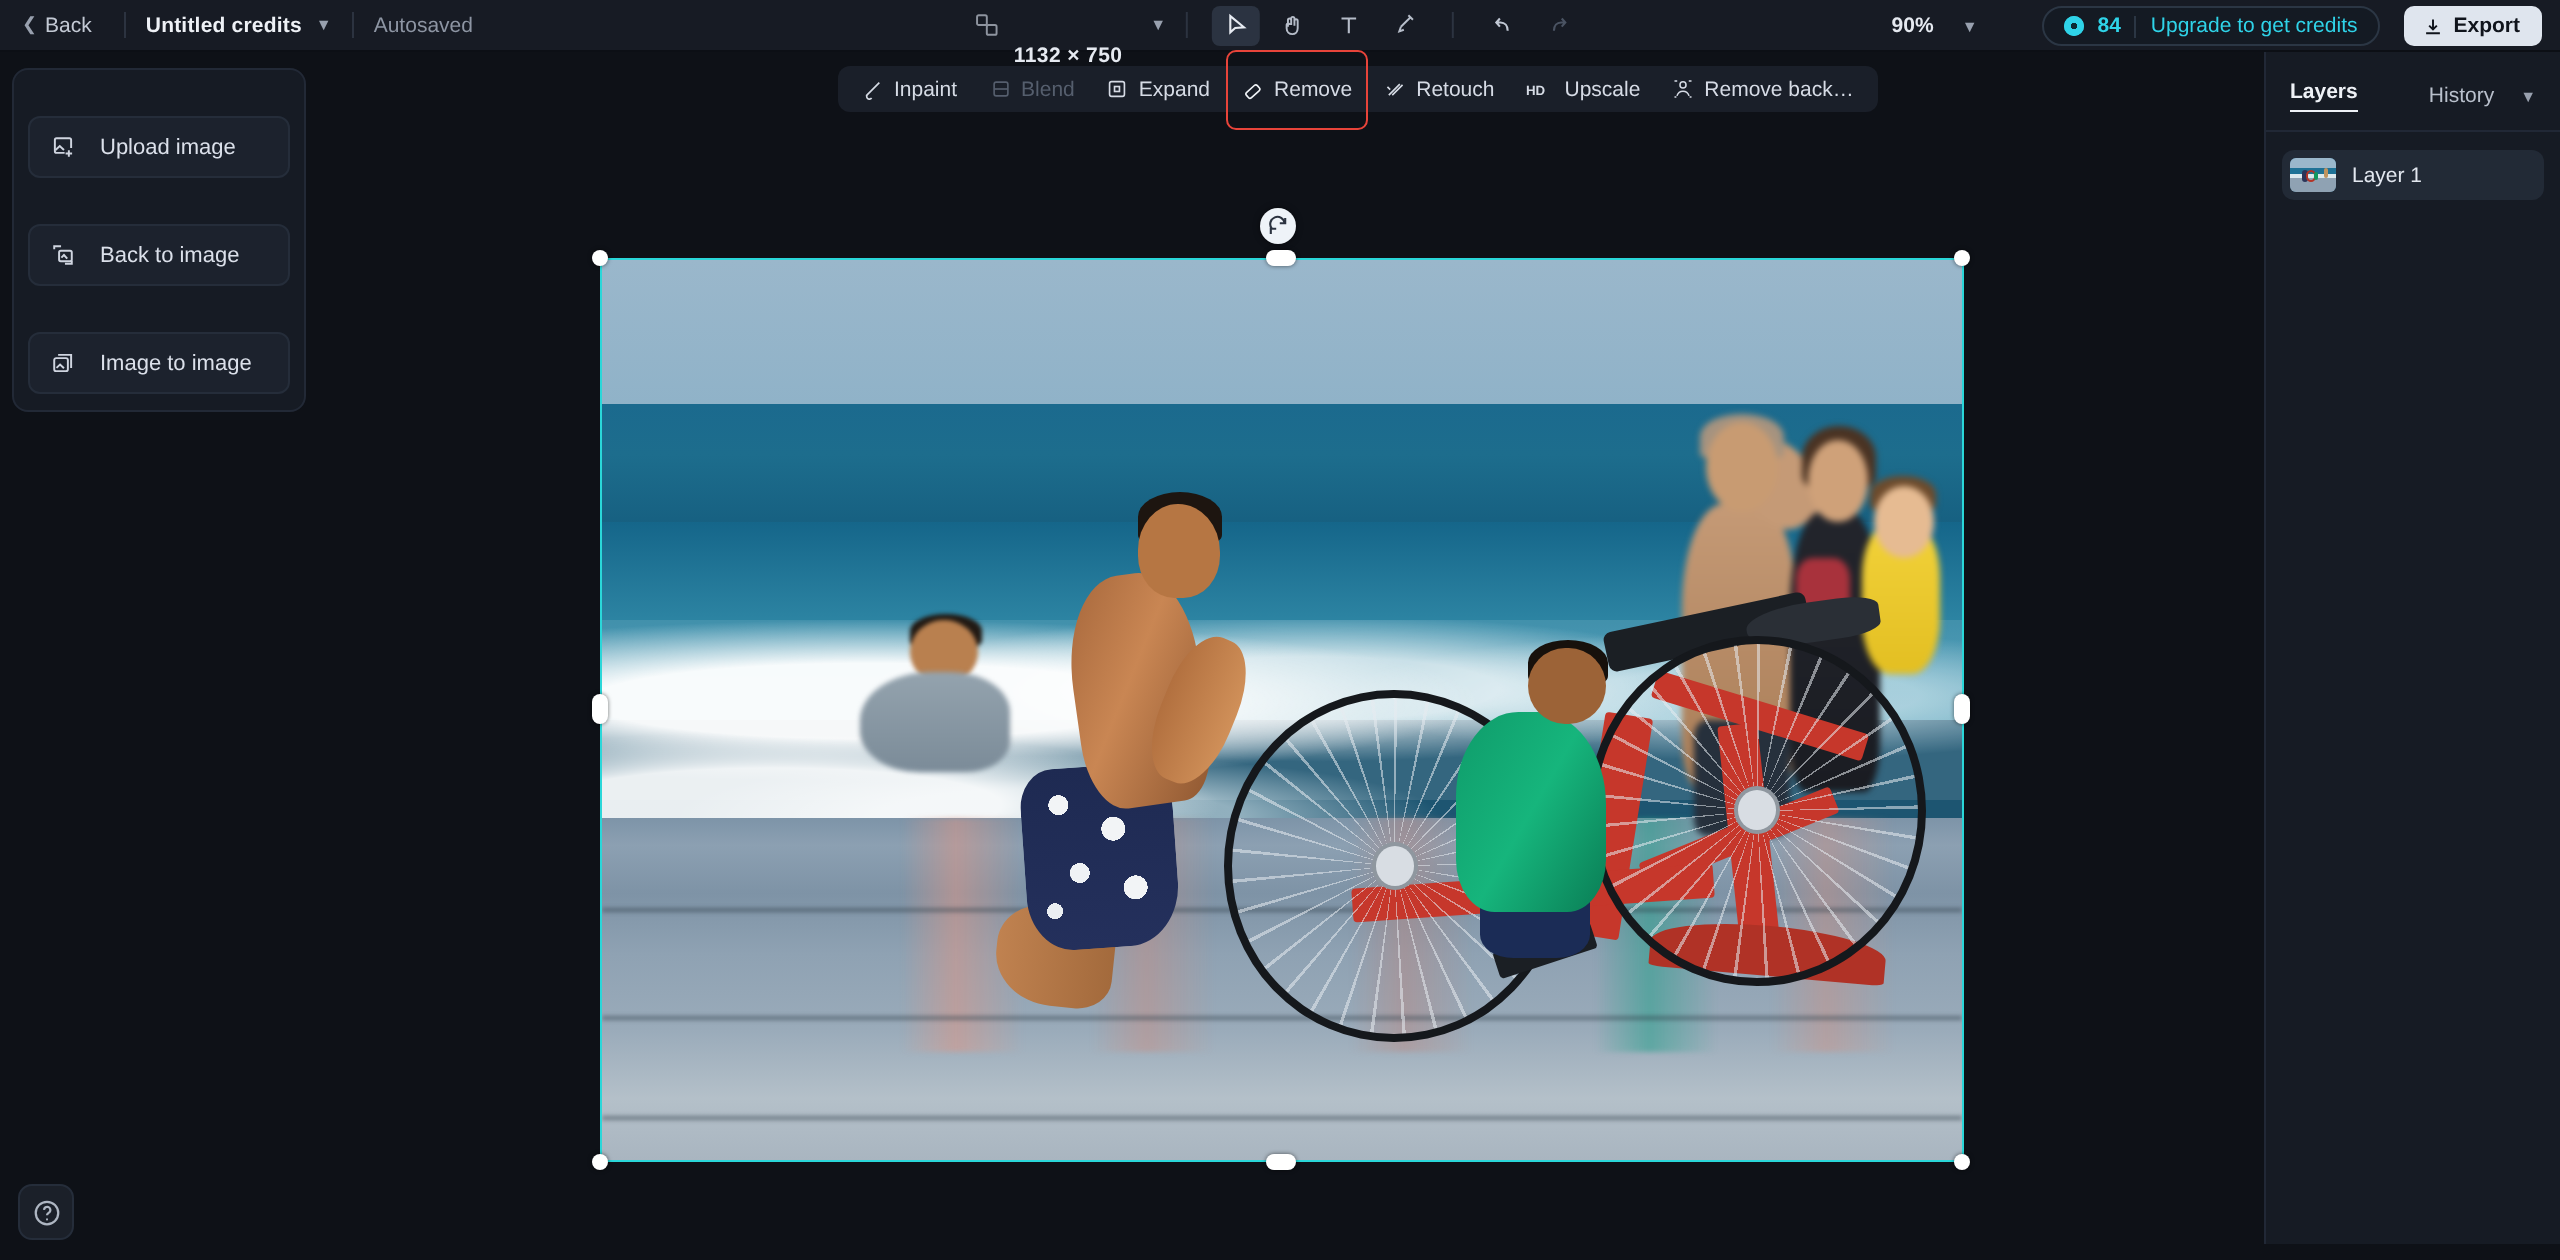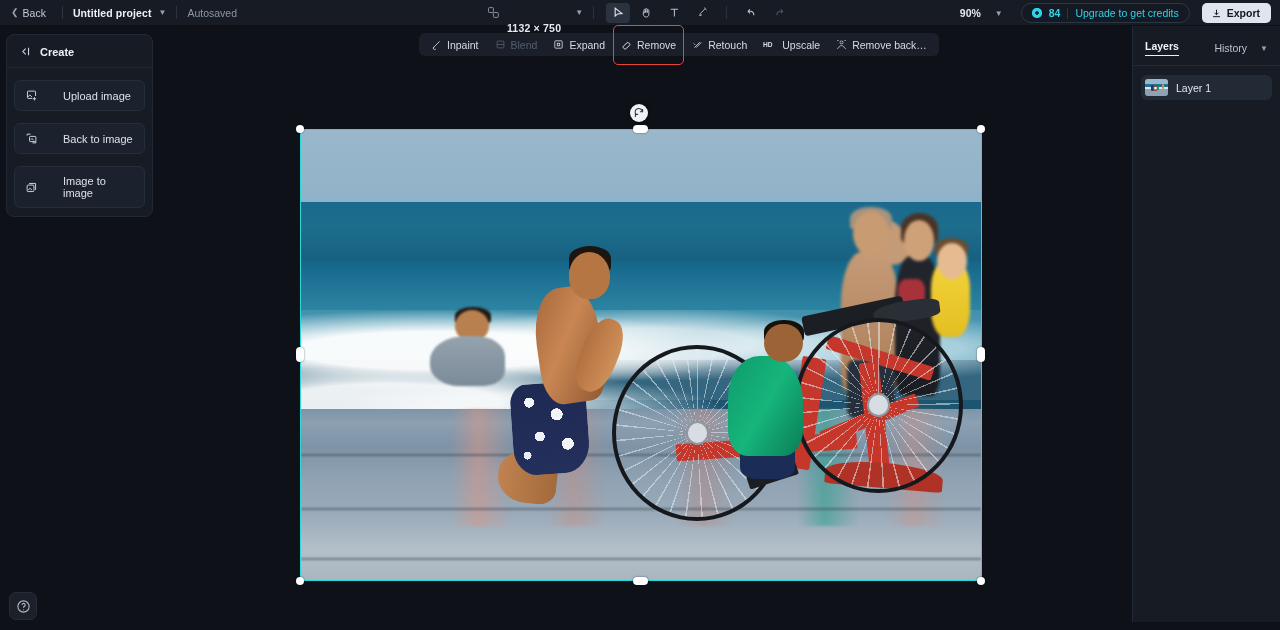--- a/index.html
+++ b/index.html
@@ -40,21 +40,21 @@
   .tool-ico {
     width: 24px; height: 20px; display: flex; align-items: center; justify-content: center;
     border-radius: 4px; cursor: pointer; margin: 0 2px;
   }
   .tool-ico.active { background: #2b3341; }
   .tool-ico svg { display: block; }
   .tb-right {
     position: absolute; right: 9px; top: 0; height: 26px;
     display: flex; align-items: center; gap: 0;
   }
-  .zoombox { display: flex; align-items: center; gap: 7px; margin-right: 18px; cursor: pointer; }
+  .zoombox { display: flex; align-items: center; gap: 7px; margin-right: 32px; cursor: pointer; }
   .zoomtext { color: #e5e9f0; font-size: 10.5px; font-weight: bold; }
   .creditpill {
     display: flex; align-items: center; gap: 7px;
     border: 1px solid #2b3644; border-radius: 11px;
     padding: 3px 10px; background: #141a23;
   }
   .coin { width: 10px; height: 10px; border-radius: 50%;
           background: radial-gradient(circle at 50% 50%, #0d2b33 0 22%, #2fd3e8 25% 100%);
           box-shadow: 0 0 0 1px #2fd3e8 inset; }
   .credit-num { color: #2fd3e8; font-size: 10.5px; font-weight: bold; }
@@ -86,22 +86,22 @@
     position: absolute; top: 34px; left: 6px; width: 147px;
     background: #161b24; border: 1px solid #222936; border-radius: 8px;
     padding-bottom: 8px;
   }
   .lp-head {
     display: flex; align-items: center; gap: 9px;
     padding: 10px 12px 9px 11px; border-bottom: 1px solid #212836;
   }
   .lp-head-title { color: #eef1f6; font-size: 11px; font-weight: bold; }
   .lp-btn {
-    display: flex; align-items: center; gap: 25px;
-    margin: 12px 7px 0 7px; padding: 8px 10px;
+    display: flex; align-items: center; gap: 12px;
+    margin: 23px 7px 0 7px; padding: 8px 10px;
     background: #1c222d; border: 1px solid #252d3a; border-radius: 6px;
     color: #dbe0ea; font-size: 11px; cursor: pointer;
   }
   .lp-btn svg { display:block; flex: none; }
 
   
   .canvas-wrap { position: absolute; top: 26px; left: 0; width: 1280px; height: 604px; }
   .photo {
     position: absolute; left: 301px; top: 104px; width: 680px; height: 450px;
     overflow: hidden; background: #1d5571;
@@ -295,21 +295,21 @@
 
 <div class="app">
 
   <div class="topbar">
     <div class="tb-left">
       <div class="back-btn">
         <span class="chev-left">❮</span>
         <span>Back</span>
       </div>
       <div class="vsep"></div>
-      <span class="proj-name">Untitled project</span>
+      <span class="proj-name">Untitled credits</span>
       <span class="chev-down">▼</span>
       <div class="vsep"></div>
       <span class="autosaved">Autosaved</span>
     </div>
 
     <div class="tb-center">
       <div class="sizebox">
         <svg class="sizeicon" viewBox="0 0 16 16" fill="none" stroke="#b6bdc9" stroke-width="1.2">
           <rect x="2" y="2" width="6" height="6" rx="1"></rect>
           <rect x="8" y="8" width="6" height="6" rx="1"></rect>
@@ -423,26 +423,20 @@
       <svg width="11" height="11" viewBox="0 0 16 16" fill="none" stroke="#d6dbe5" stroke-width="1.1">
         <circle cx="8" cy="5" r="2.2"></circle>
         <path d="M3.6 13c.7-2.2 2.4-3.4 4.4-3.4S11.7 10.8 12.4 13"></path>
         <path d="M1.8 2.2h2M12.2 2.2h2M1.8 13.8h1.4M12.8 13.8h1.4"></path>
       </svg>
       <span>Remove back…</span>
     </div>
   </div>
 
   <div class="leftpanel">
-    <div class="lp-head">
-      <svg width="13" height="13" viewBox="0 0 16 16" fill="none" stroke="#d8dde6" stroke-width="1.3">
-        <path d="M9.5 4.5 6 8l3.5 3.5M13 3.5v9"></path>
-      </svg>
-      <span class="lp-head-title">Create</span>
-    </div>
 
     <div class="lp-btn">
       <svg width="13" height="13" viewBox="0 0 16 16" fill="none" stroke="#cfd5e0" stroke-width="1.2">
         <path d="M13 8.6V3.6a1 1 0 00-1-1H4a1 1 0 00-1 1v7a1 1 0 001 1h5"></path>
         <path d="M3.4 9.8 6 7.4l2.6 2.4"></path>
         <path d="M11.6 10v4M9.6 12h4"></path>
       </svg>
       <span>Upload image</span>
     </div>
 

